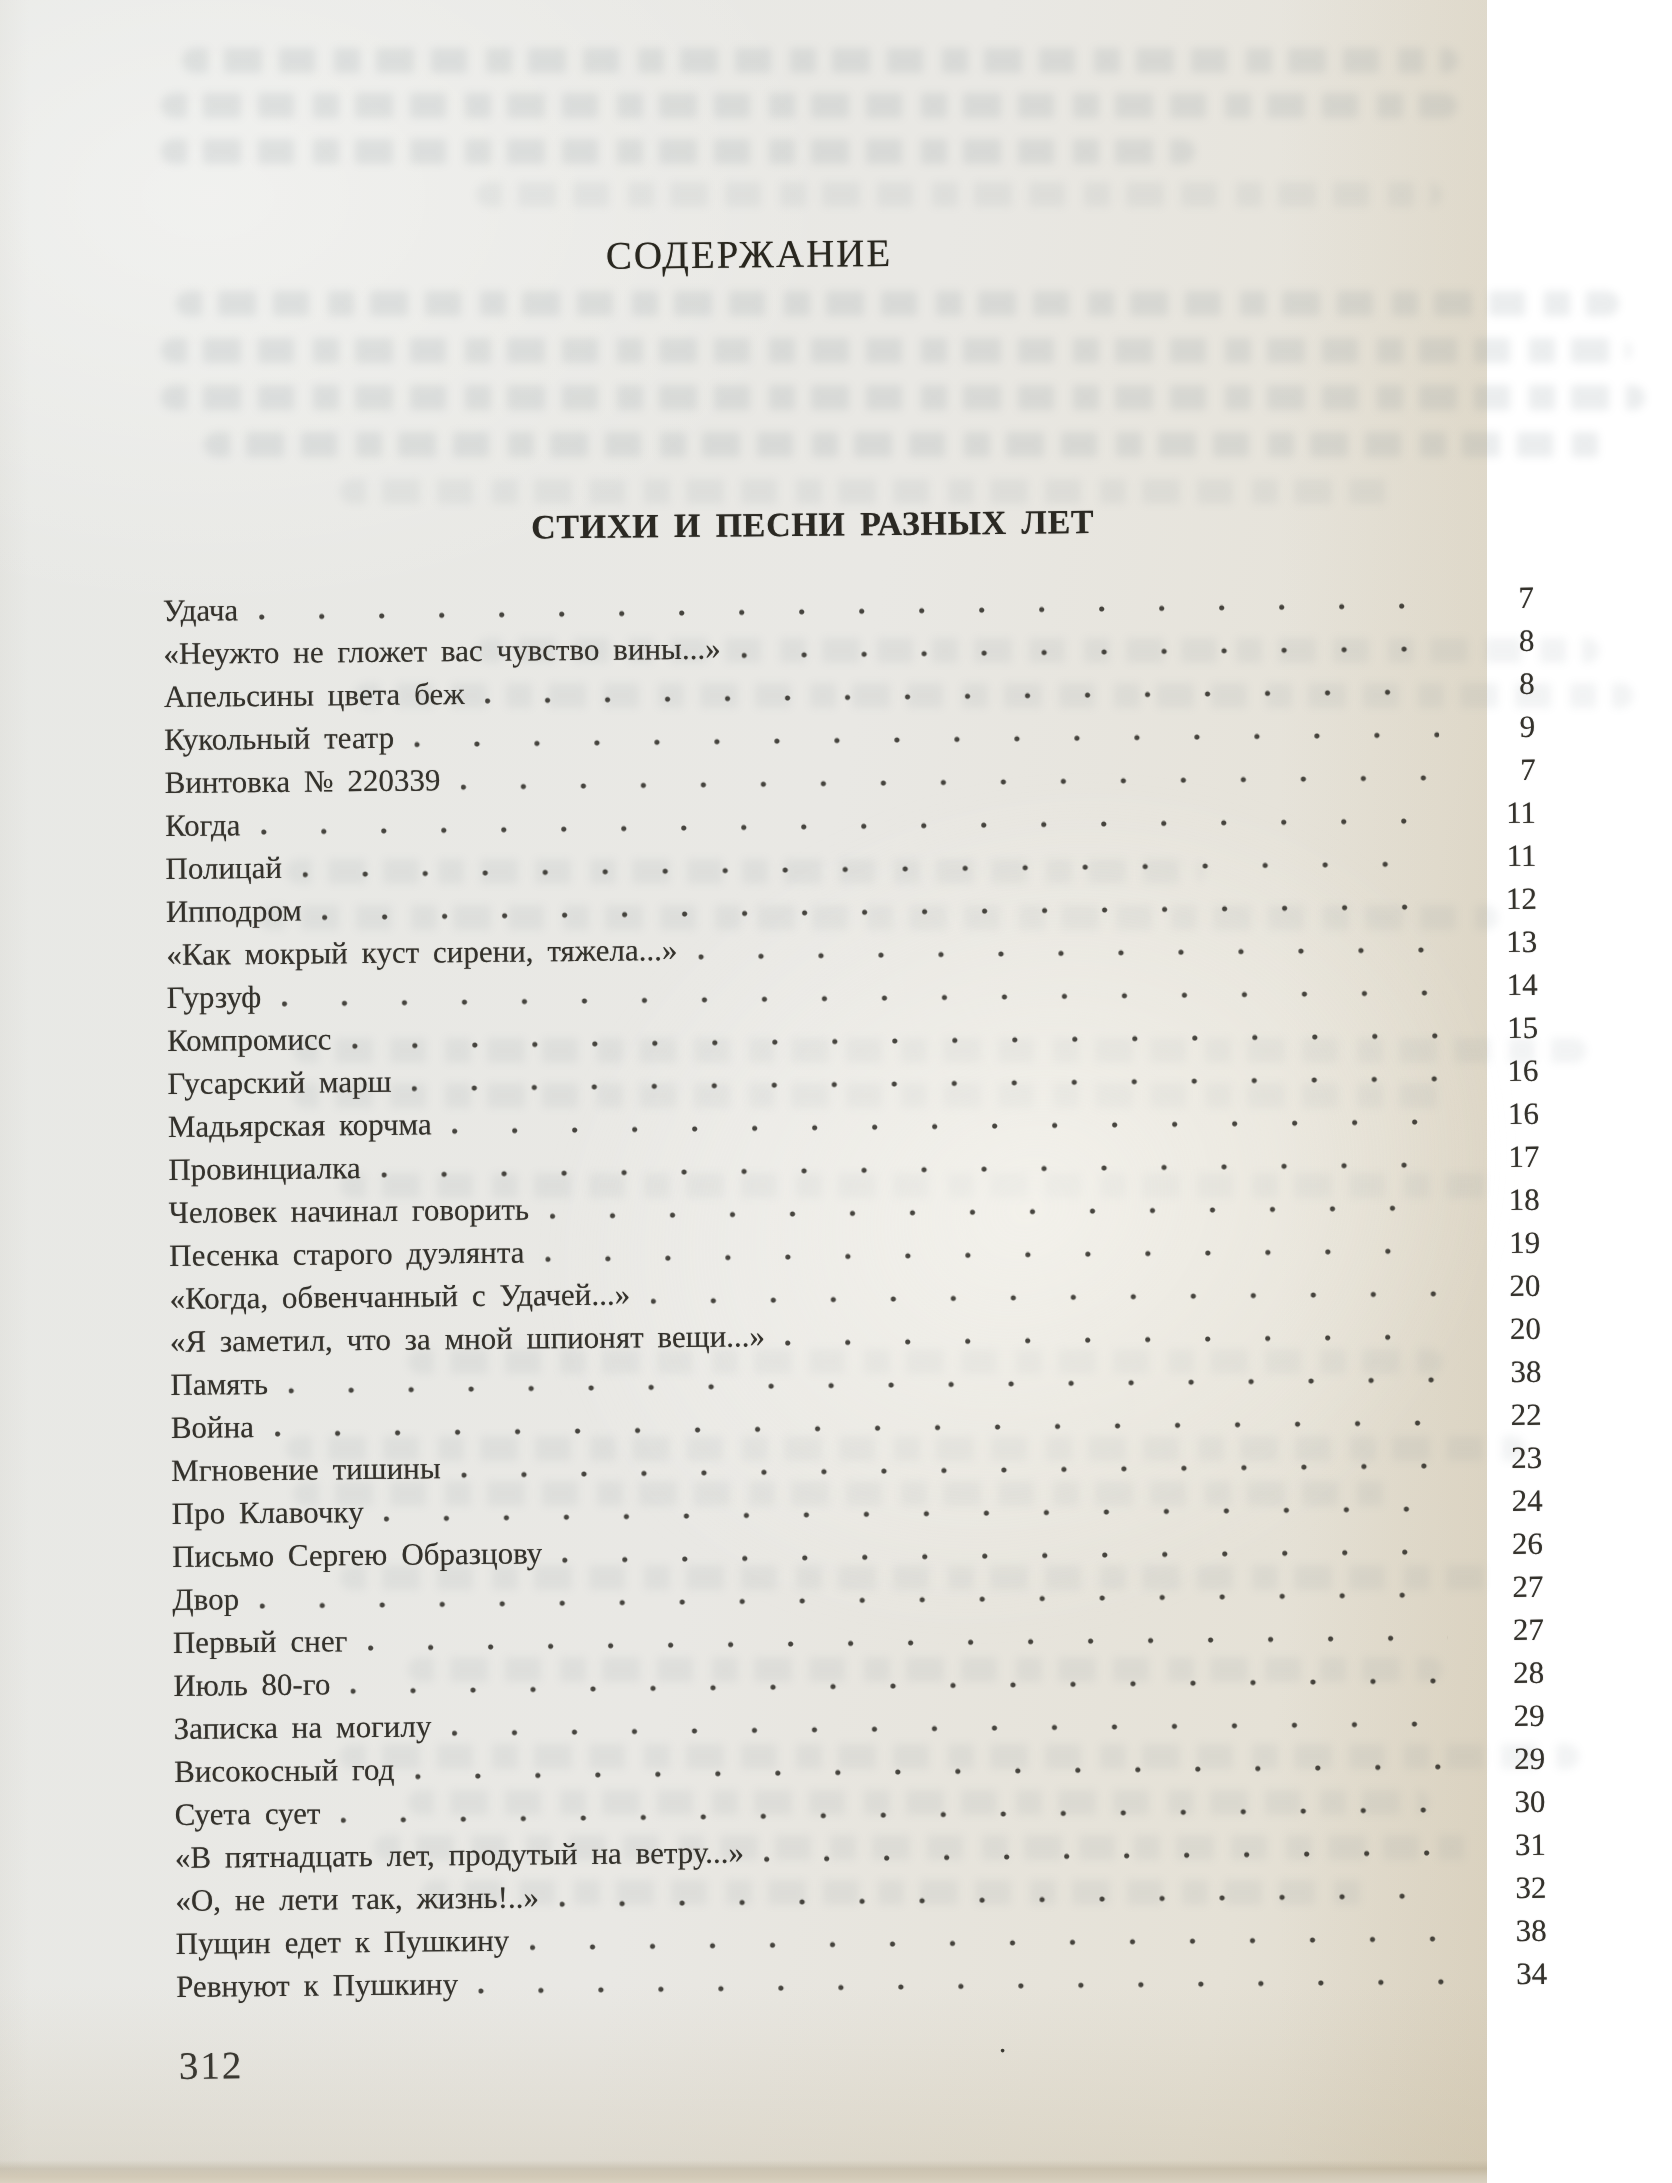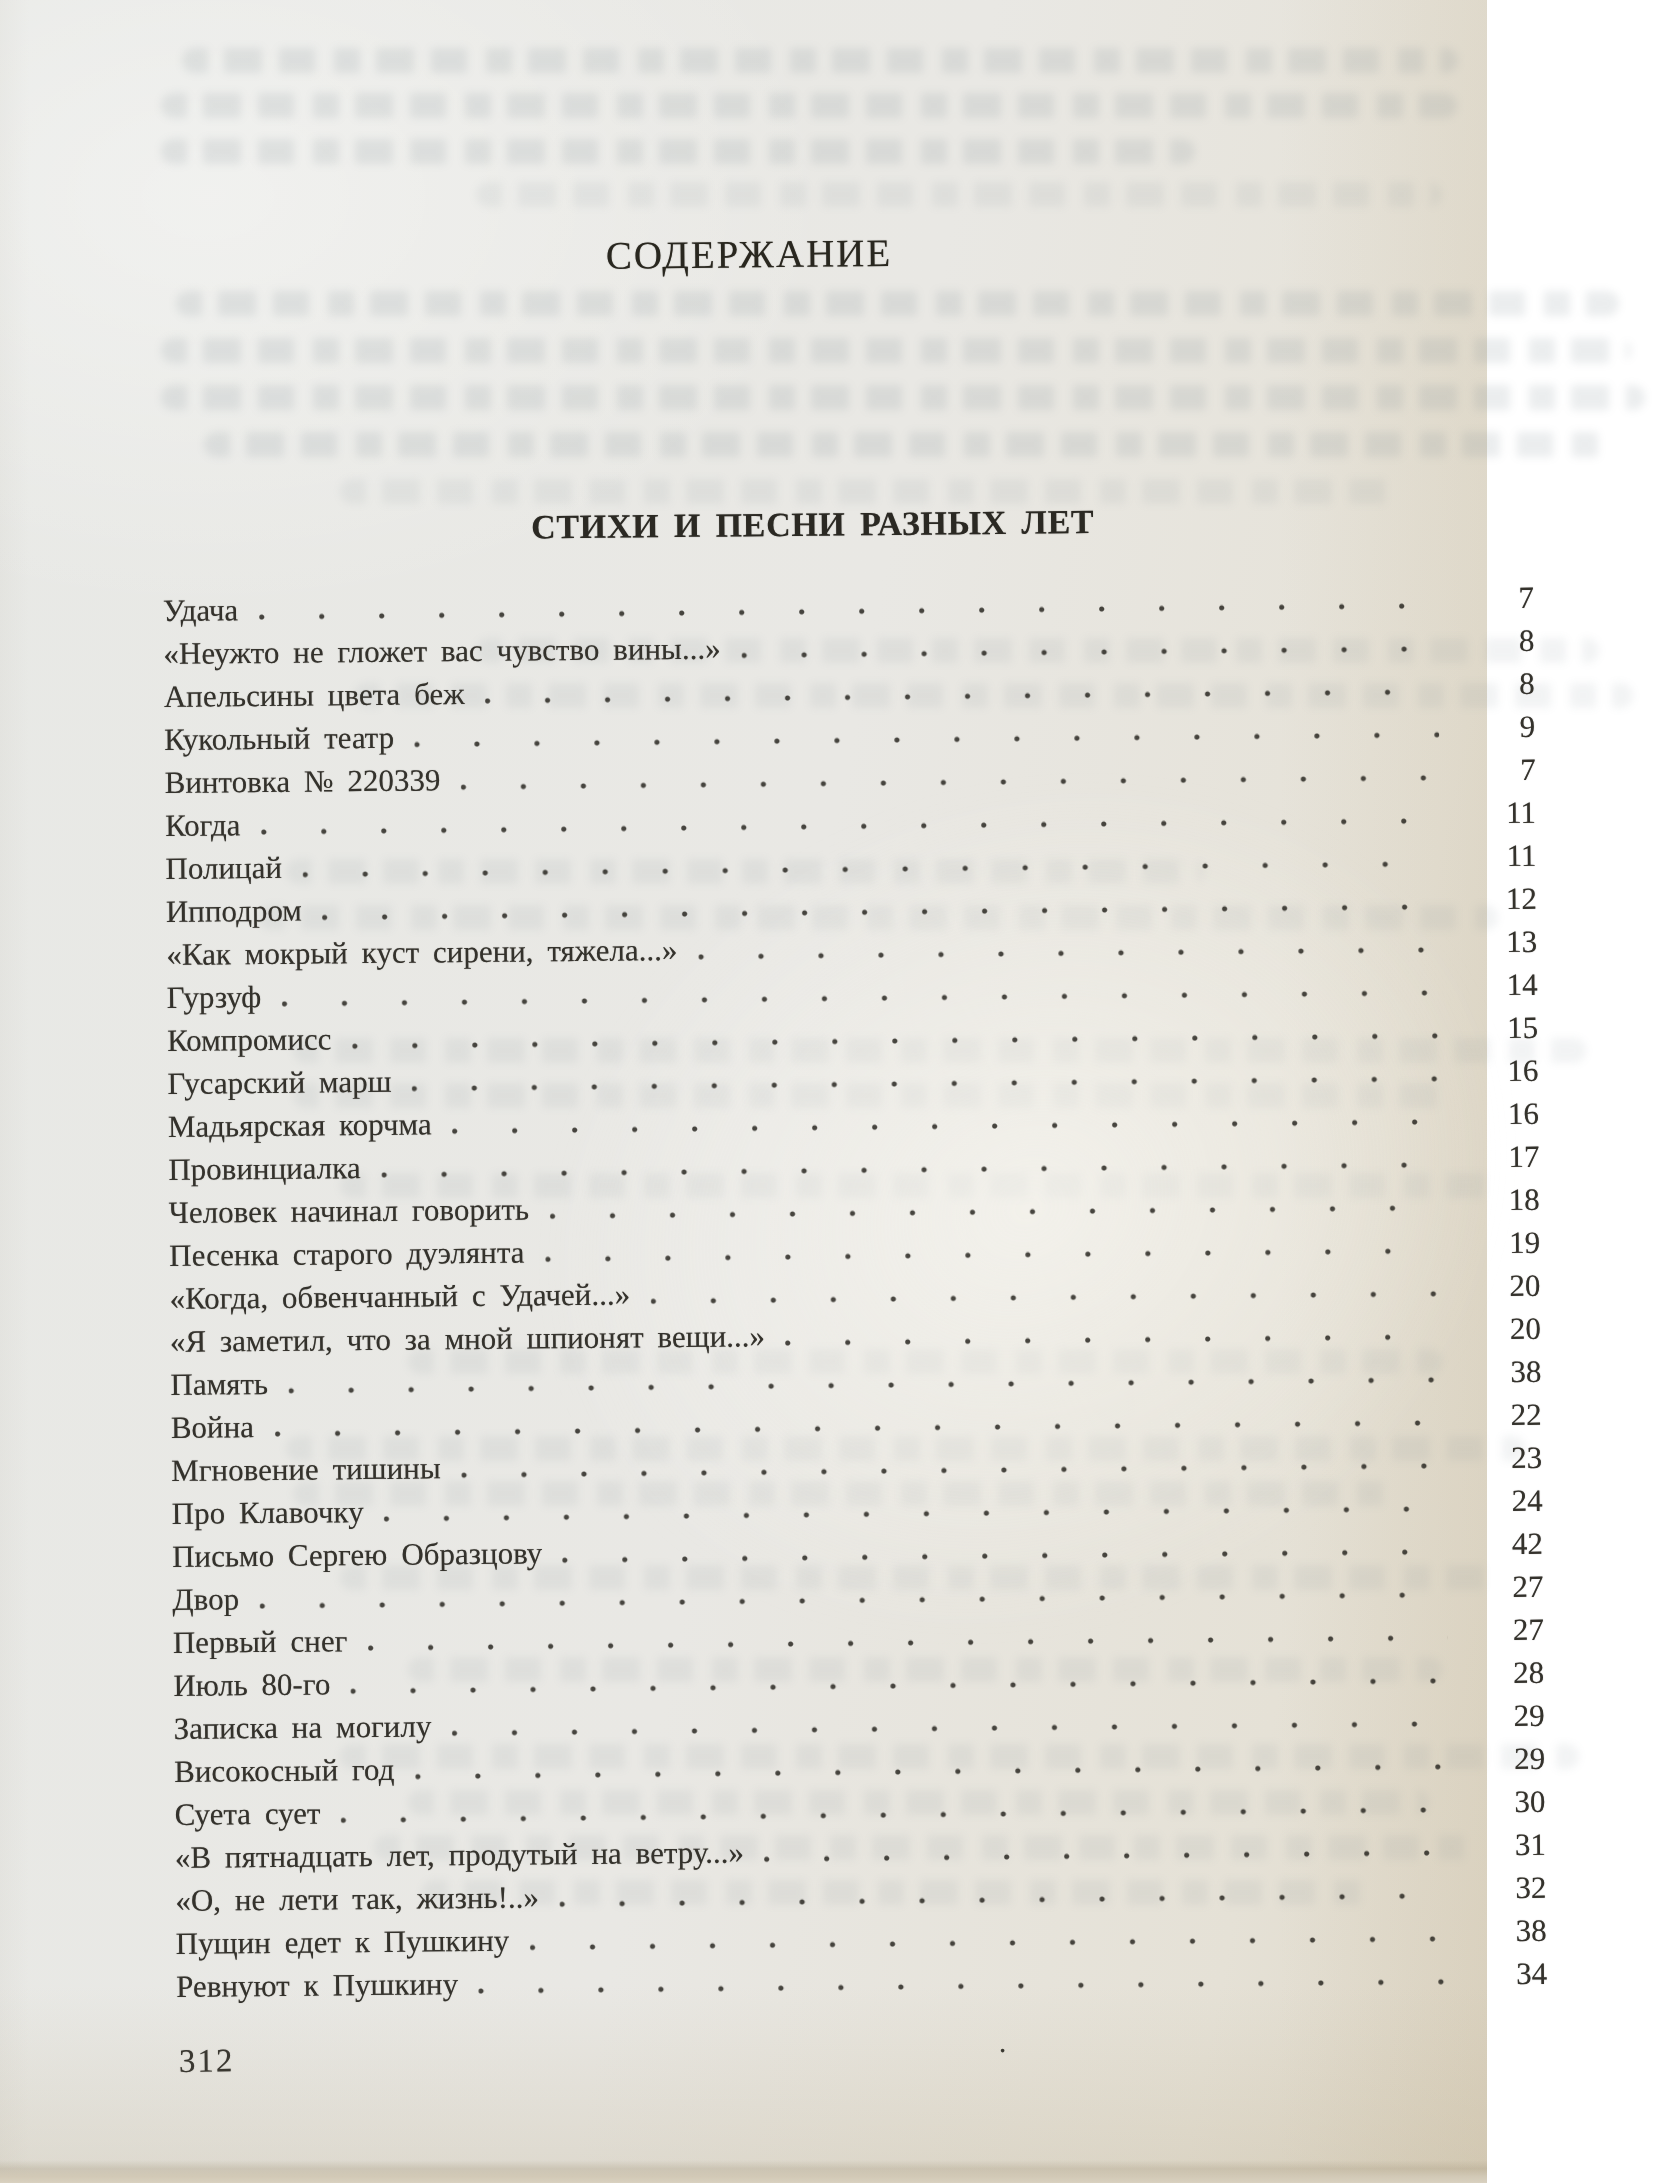--- a/index.html
+++ b/index.html
@@ -124,21 +124,21 @@
     flex: 0 0 auto;
     width: 61px;
     text-align: right;
     font-size: 31px;
     text-shadow: 0 0 0.9px rgba(52,50,44,0.55);
   }
 
   .folio {
     position: absolute;
     left: 165px; top: 2043px;
-    font-size: 33px;
+    font-size: 39px;
     letter-spacing: 2px;
     color: #3a3831;
     text-shadow: 0 0 0.9px rgba(58,56,49,0.5);
   }
   .stray-dot {
     position: absolute;
     left: 985px; top: 2032px;
     font-size: 31px;
     color: #3a3831;
   }
@@ -313,21 +313,21 @@
 
   <div class="toc-row">
     <span class="toc-title">Про Клавочку</span>
     <span class="leader"></span>
     <span class="toc-page">24</span>
   </div>
 
   <div class="toc-row">
     <span class="toc-title">Письмо Сергею Образцову</span>
     <span class="leader"></span>
-    <span class="toc-page">42</span>
+    <span class="toc-page">26</span>
   </div>
 
   <div class="toc-row">
     <span class="toc-title">Двор</span>
     <span class="leader"></span>
     <span class="toc-page">27</span>
   </div>
 
   <div class="toc-row">
     <span class="toc-title">Первый снег</span>

